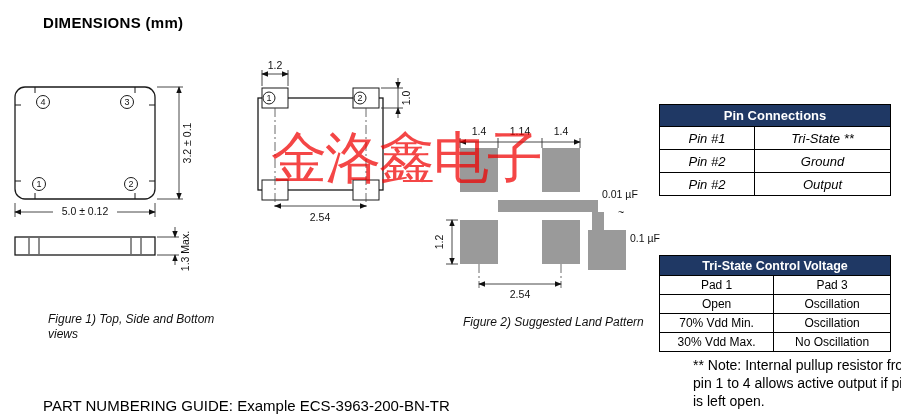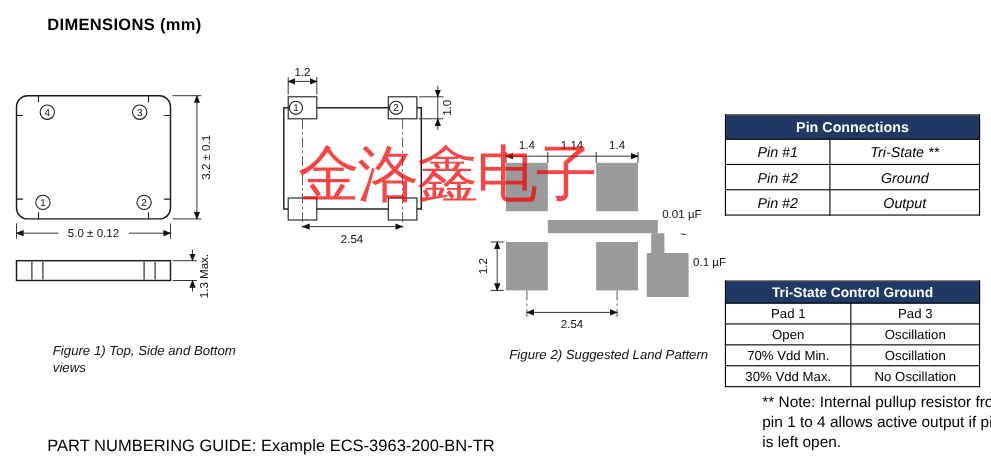--- a/index.html
+++ b/index.html
@@ -175,21 +175,21 @@
       <tr>
         <td class="col-pin">Pin #2</td>
         <td>Output</td>
       </tr>
     </tbody>
   </table>
 
   <table class="data-table ts-table" style="left:659px;top:255px">
     <thead>
       <tr>
-          <th colspan="2">Tri-State Control Ground</th>
+          <th colspan="2">Tri-State Control Voltage</th>
         </tr>
     </thead>
     <tbody>
       <tr>
         <td>Pad 1</td>
         <td>Pad 3</td>
       </tr>
       <tr>
         <td>Open</td>
         <td>Oscillation</td>

